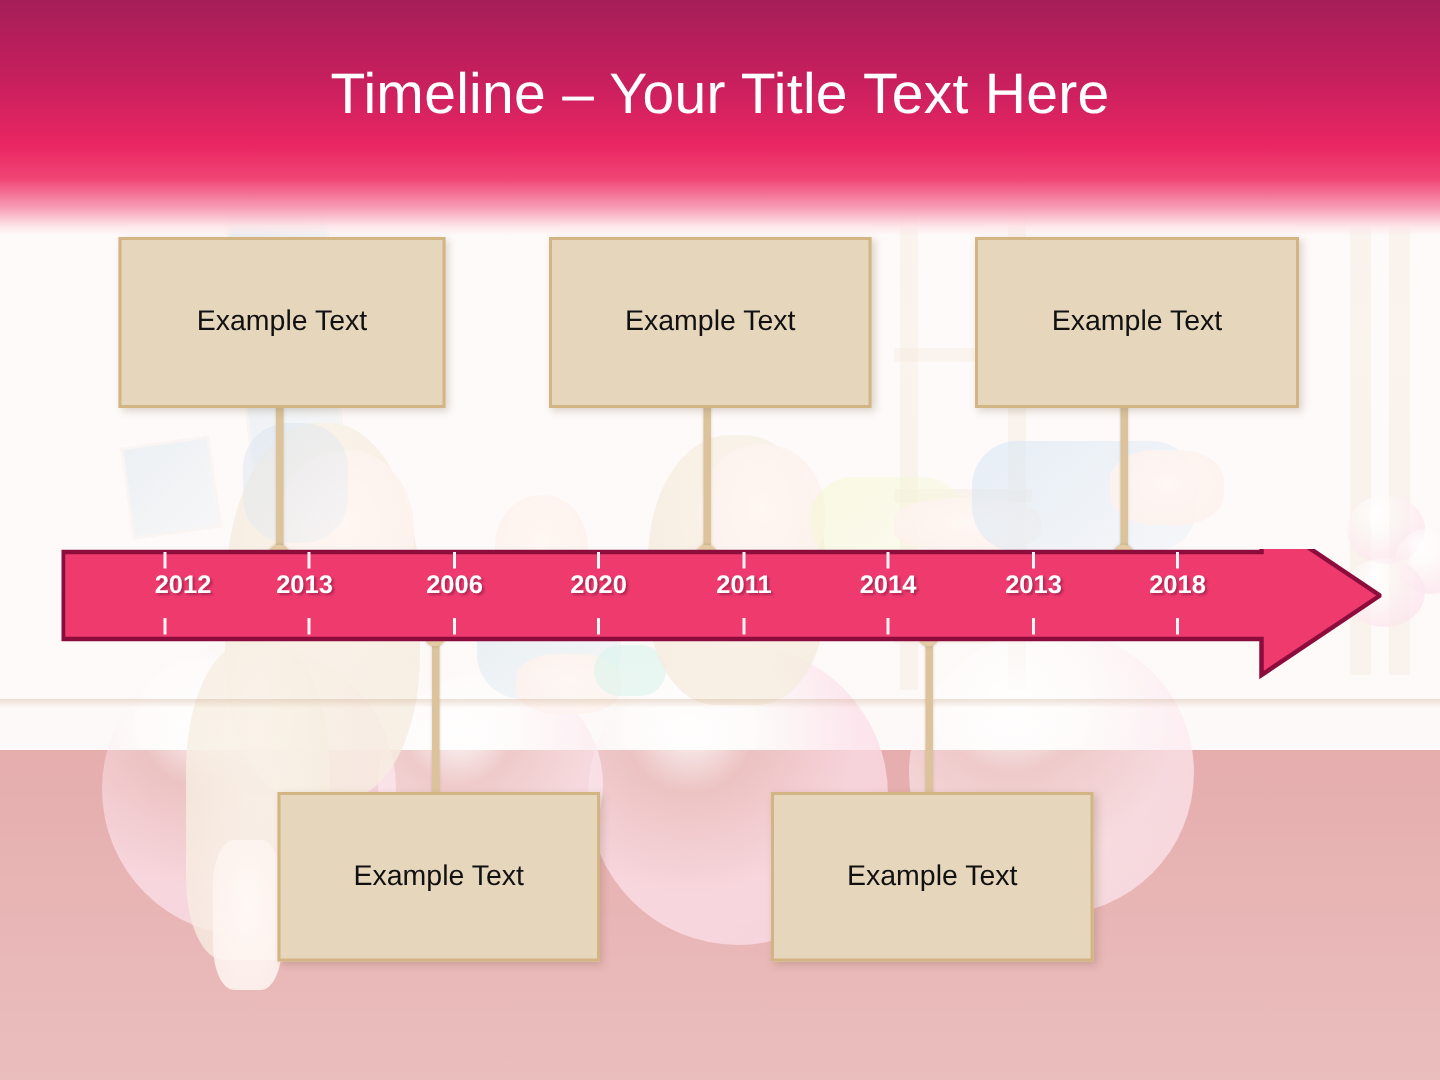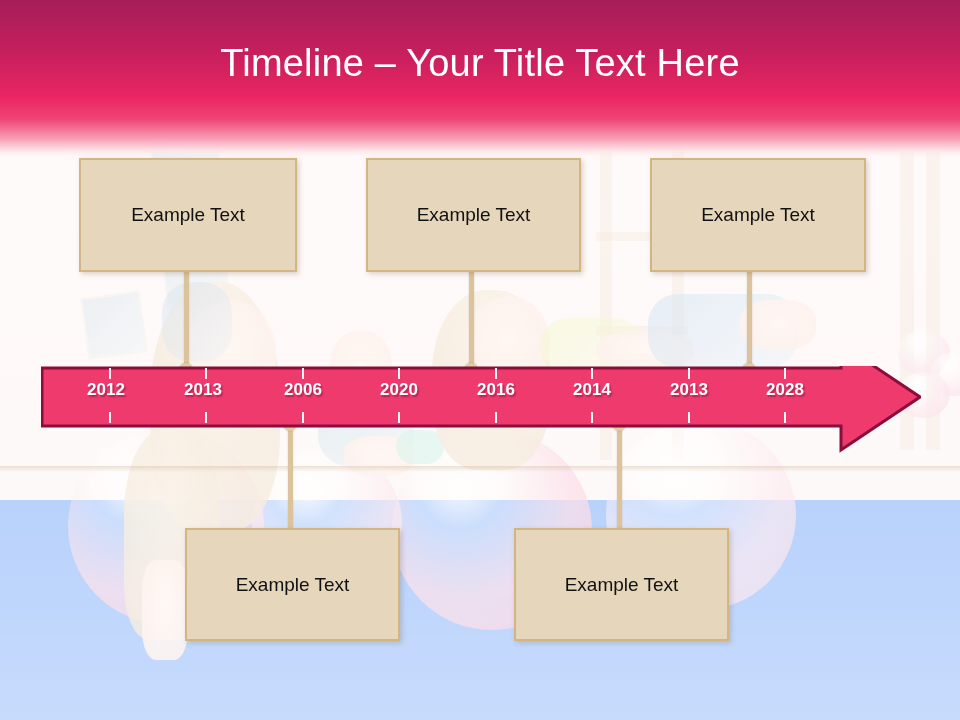--- a/index.html
+++ b/index.html
@@ -6,21 +6,21 @@
     margin: 0;
     padding: 0;
     background: #ffffff;
   }
   #slide {
     position: relative;
     width: 960px;
     height: 720px;
     overflow: hidden;
     font-family: "Liberation Sans", sans-serif;
-    background: #3b82f6;
+    background: #b91c1c;
   }
 
   
   .photo {
     position: absolute;
     left: 0; top: 0;
     width: 960px; height: 720px;
     overflow: hidden;
   }
   
@@ -216,42 +216,42 @@
       <div class="dot" style="left: 749px; top: 370px;"></div>
     </div>
 
   <div class="timeline-wrap">
     <svg class="timeline-svg" width="880" height="124" viewBox="0 0 880 124">
       <polygon points="1,2 800,2 800,-22 879,31 800,84 800,60 1,60" fill="#ef3a6e" stroke="#8c0d3c" stroke-width="3" stroke-linejoin="miter" transform="translate(0,0)"></polygon>
     </svg>
     <div class="years-layer" id="years-layer">
         <div class="tick up" style="left: 69px;"></div>
         <div class="tick dn" style="left: 69px;"></div>
-        <div class="year" style="left: 65px;">2012</div>
+        <div class="year" style="left: 81px;">2012</div>
         <div class="tick up" style="left: 165px;"></div>
         <div class="tick dn" style="left: 165px;"></div>
         <div class="year" style="left: 162px;">2013</div>
         <div class="tick up" style="left: 262px;"></div>
         <div class="tick dn" style="left: 262px;"></div>
         <div class="year" style="left: 262px;">2006</div>
         <div class="tick up" style="left: 358px;"></div>
         <div class="tick dn" style="left: 358px;"></div>
         <div class="year" style="left: 358px;">2020</div>
         <div class="tick up" style="left: 455px;"></div>
         <div class="tick dn" style="left: 455px;"></div>
-        <div class="year" style="left: 455px;">2016</div>
+        <div class="year" style="left: 455px;">2011</div>
         <div class="tick up" style="left: 551px;"></div>
         <div class="tick dn" style="left: 551px;"></div>
         <div class="year" style="left: 551px;">2014</div>
         <div class="tick up" style="left: 648px;"></div>
         <div class="tick dn" style="left: 648px;"></div>
         <div class="year" style="left: 648px;">2013</div>
         <div class="tick up" style="left: 744px;"></div>
         <div class="tick dn" style="left: 744px;"></div>
-        <div class="year" style="left: 744px;">2028</div>
+        <div class="year" style="left: 744px;">2018</div>
       </div>
   </div>
 
   <div id="note-layer">
       <div class="note" style="left: 79px; top: 158px; width: 214px; height: 110px;">
         <span>Example Text</span>
       </div>
       <div class="note" style="left: 185px; top: 528px; width: 211px; height: 109px;">
         <span>Example Text</span>
       </div>

